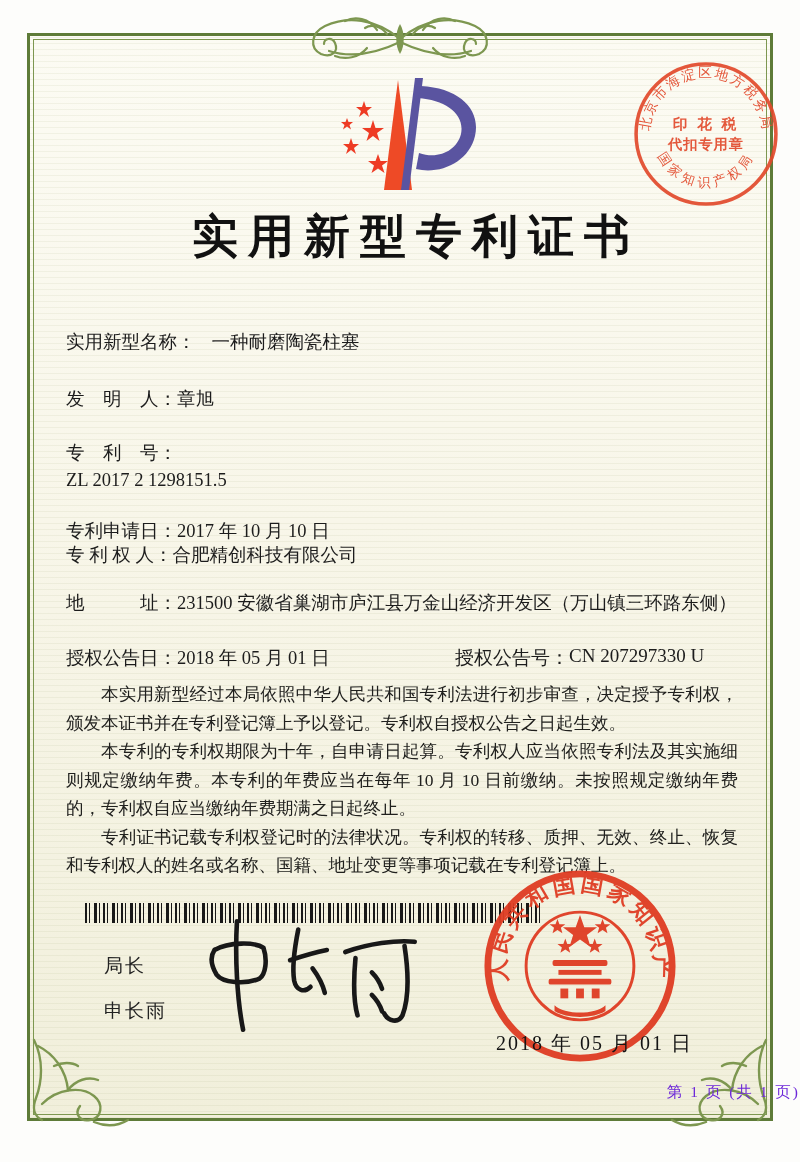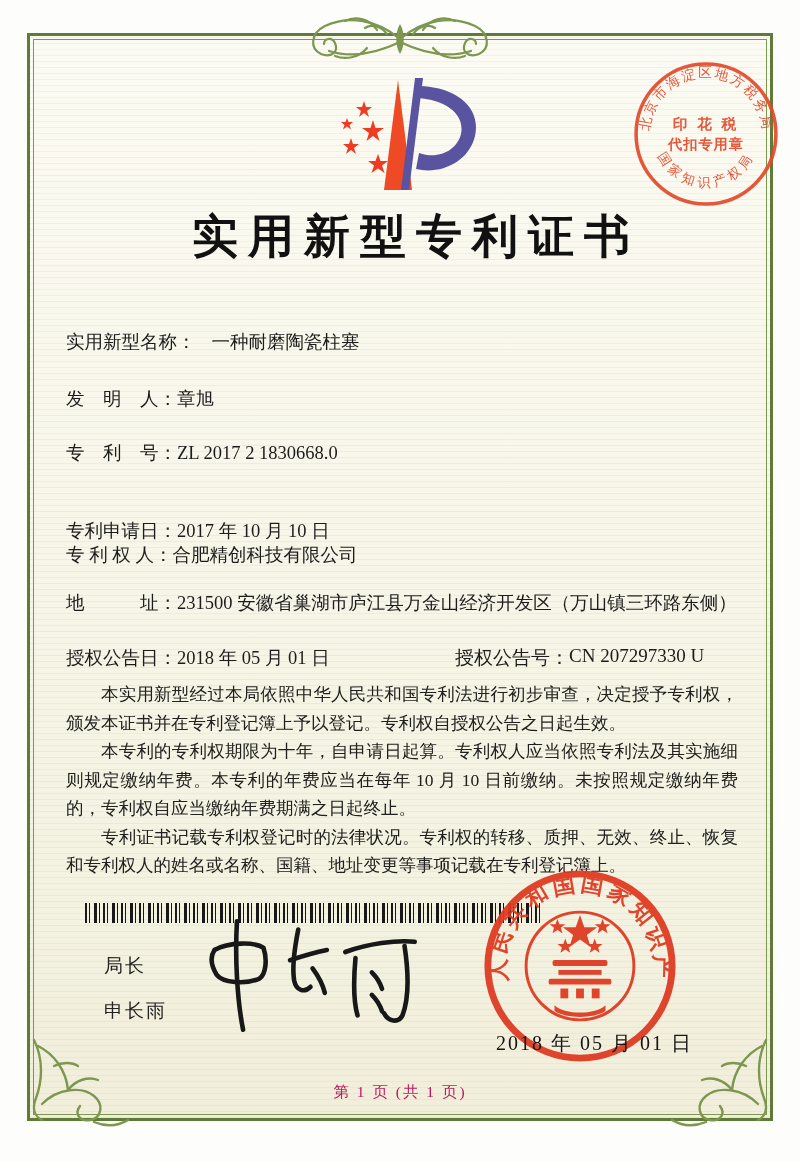--- a/index.html
+++ b/index.html
@@ -26,21 +26,21 @@
   }
   .logo { position:absolute; left:328px; top:76px; width:150px; height:122px; }
   .tax-stamp { position:absolute; left:630px; top:58px; width:152px; height:152px; opacity:0.92; }
   .title {
     position:absolute; left:16px; top:206px; width:800px; text-align:center;
     font-size:46px; font-weight:bold; letter-spacing:10px; color:#111;
   }
   .field-row { position:absolute; left:66px; display:flex; font-size:18.5px; line-height:27px; }
   .field-row .flabel { white-space:pre; }
   .field-row .fvalue { white-space:pre-wrap; max-width:565px; }
-  .row1{top:329px;gap:16px;} .row2{top:386px;} .row3{top:440px;} .row4{top:518px;}
+  .row1{top:329px;gap:16px;} .row2{top:386px;} .row3{top:440px;flex-direction:column;} .row4{top:518px;}
   .row5{top:542px;} .row6{top:590px;} .row7{top:645px;}
   .grant-no { position:absolute; left:455px; top:645px; display:flex; font-size:19px; }
   .paragraphs {
     position:absolute; left:66px; top:680px; width:672px;
     font-size:17.5px; line-height:28.5px; text-align:justify; color:#20201e;
   }
   .paragraphs p { text-indent:2em; }
   .barcode {
     position:absolute; left:85px; top:903px; width:458px; height:20px;
     background:repeating-linear-gradient(90deg,
@@ -51,22 +51,22 @@
   }
   .official-title, .official-name {
     position:absolute; left:104px; font-size:19px; letter-spacing:2px;
     font-family:"Liberation Sans","DejaVu Sans",sans-serif; color:#222;
   }
   .official-title { top:953px; }
   .official-name  { top:998px; }
   .signature { position:absolute; left:192px; top:915px; width:235px; height:118px; }
   .seal { position:absolute; left:482px; top:868px; width:196px; height:196px; opacity:0.95; }
   .seal-date { position:absolute; left:496px; top:1030px; font-size:20px; letter-spacing:2px; color:#141414; }
-  .footer { position:absolute; left:0; top:1082px; width:800px; text-align:center;
-    font-size:15.5px; letter-spacing:2px; color:#be185d; }
+  .footer { position:absolute; left:0; top:1082px; width:800px; text-align:right;
+    font-size:15.5px; letter-spacing:2px; color:#6d28d9; }
   .ornament-top { position:absolute; left:273px; top:8px; width:254px; height:62px; }
   .flourish { position:absolute; width:112px; height:94px; }
   .fl-left  { left:24px;  top:1036px; }
   .fl-right { left:664px; top:1036px; transform:scaleX(-1); }
   svg text { font-family:"Liberation Serif","DejaVu Serif",serif; }
 </style>
 </head>
 <body>
 
 <div class="page">
@@ -151,21 +151,21 @@
   <div class="field-row row1">
     <span class="flabel">实用新型名称：</span>
     <span class="fvalue">一种耐磨陶瓷柱塞</span>
   </div>
   <div class="field-row row2">
     <span class="flabel">发　明　人：</span>
     <span class="fvalue">章旭</span>
   </div>
   <div class="field-row row3">
     <span class="flabel">专　利　号：</span>
-    <span class="fvalue">ZL 2017 2 1830668.0</span>
+    <span class="fvalue">ZL 2017 2 1298151.5</span>
   </div>
   <div class="field-row row4">
     <span class="flabel">专利申请日：</span>
     <span class="fvalue">2017 年 10 月 10 日</span>
   </div>
   <div class="field-row row5">
     <span class="flabel">专 利 权 人：</span>
     <span class="fvalue">合肥精创科技有限公司</span>
   </div>
   <div class="field-row row6">

